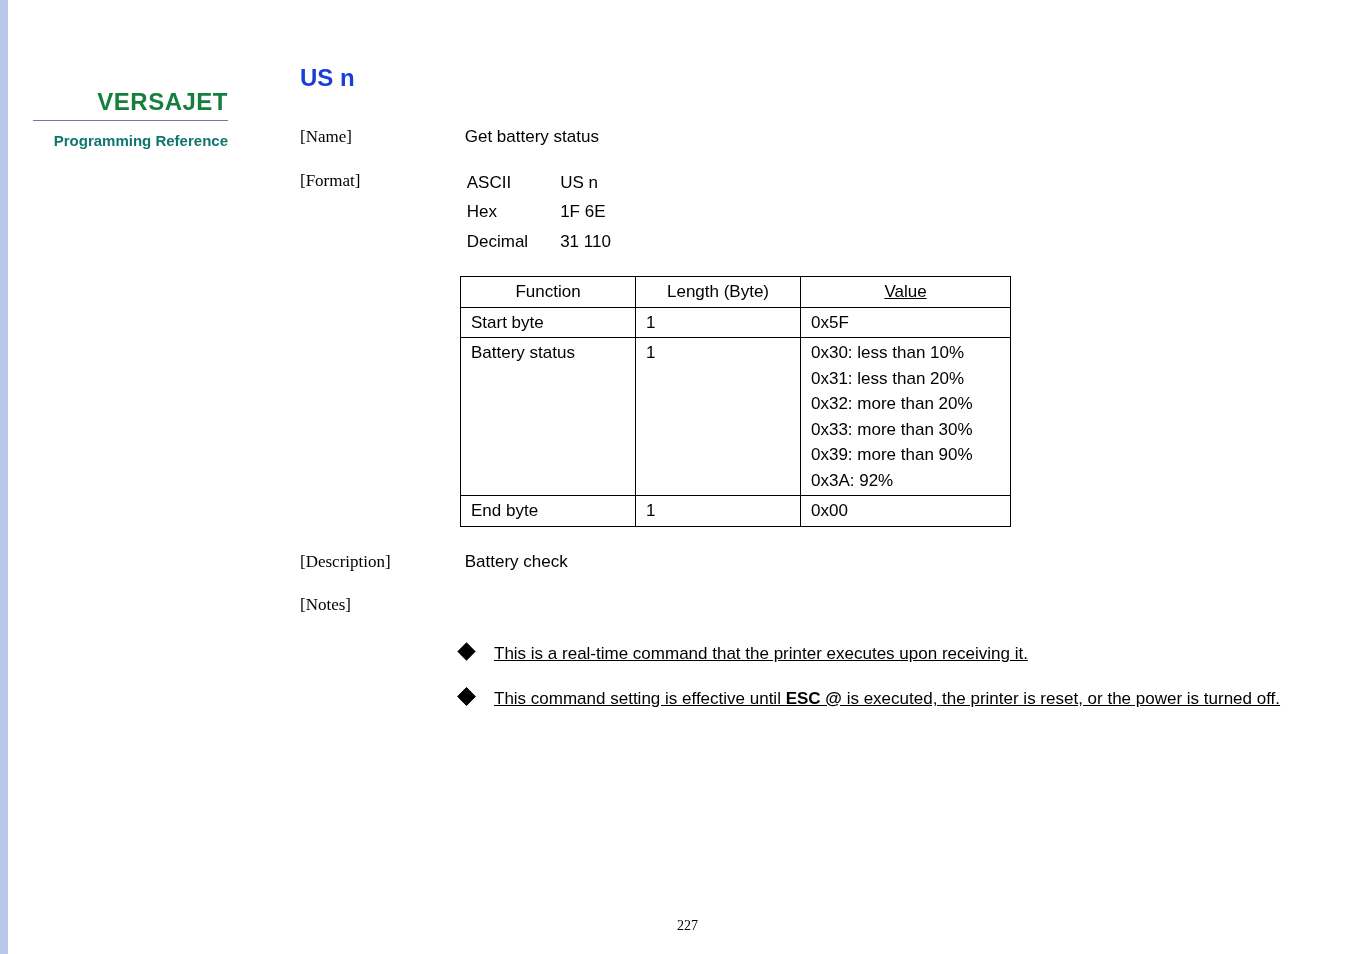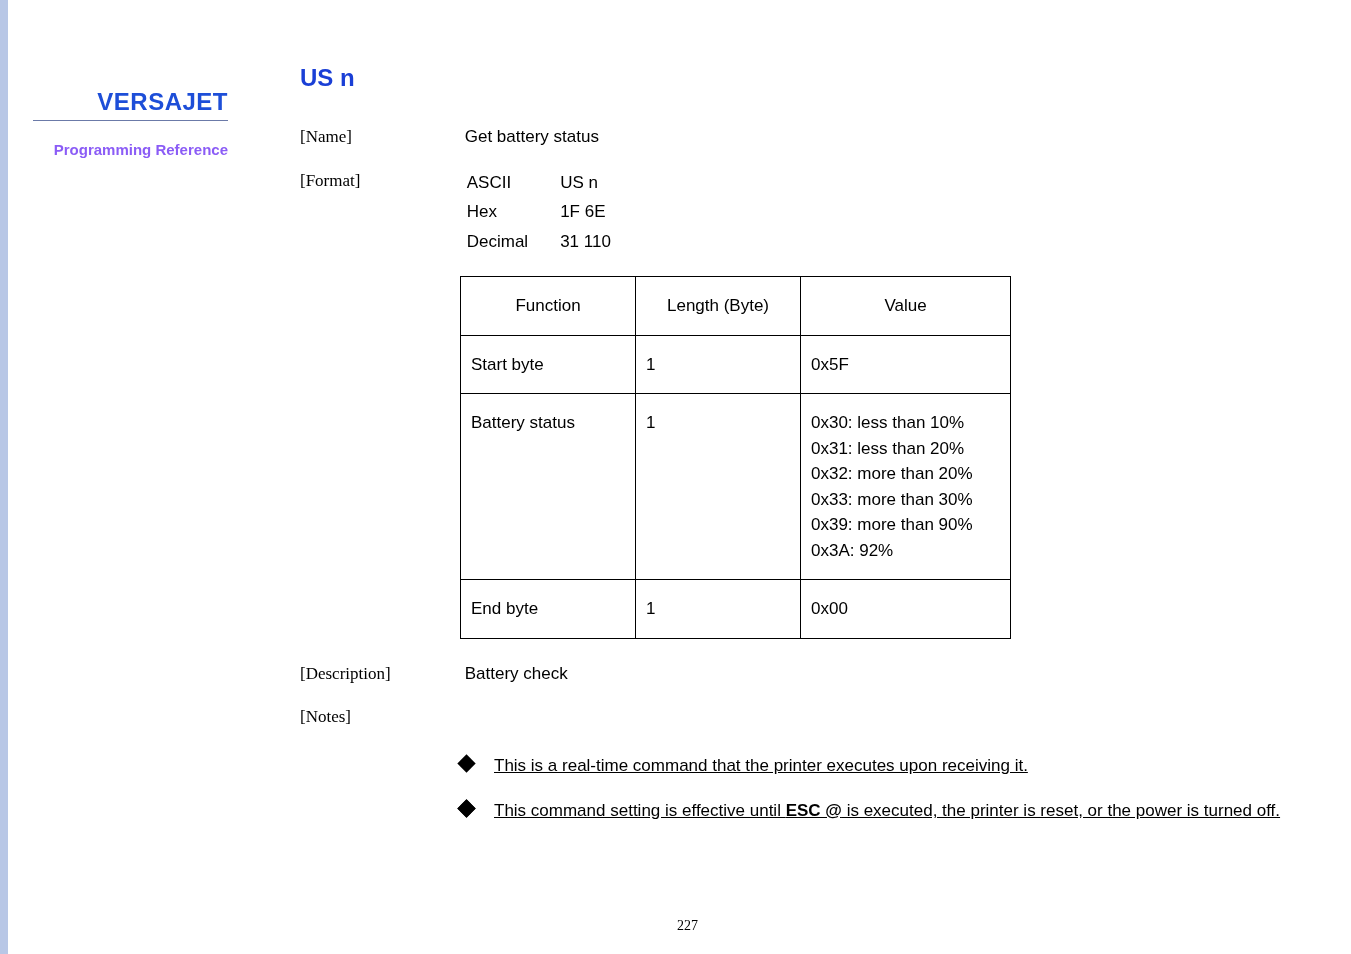--- a/index.html
+++ b/index.html
@@ -23,38 +23,38 @@
     position: absolute;
     left: 8px;
     top: 0;
     width: 230px;
     height: 954px;
   }
   .versajet {
     position: absolute;
     top: 88px;
     right: 10px;
-    color: #1d4ed8;
+    color: #15803d;
     font-size: 24px;
     font-weight: bold;
     letter-spacing: 0.5px;
   }
   .divider {
     position: absolute;
     top: 120px;
     left: 25px;
     width: 195px;
     height: 1px;
     background: #6b7aa8;
   }
   .prog-ref {
     position: absolute;
-    top: 141px;
+    top: 132px;
     right: 10px;
-    color: #8b5cf6;
+    color: #0f766e;
     font-size: 15px;
     font-weight: bold;
   }
   .content {
     position: absolute;
     left: 300px;
     top: 60px;
     right: 60px;
     font-size: 17px;
     line-height: 1.5;
@@ -78,32 +78,32 @@
   }
   .fmt-table td { padding: 0 30px 2px 0; }
   .rv-table {
     border-collapse: collapse;
     margin-top: 10px;
     margin-left: 160px;
     margin-bottom: 22px;
   }
   .rv-table th, .rv-table td {
     border: 1px solid #000;
-    padding: 16px 10px;
+    padding: 2px 10px;
     font-size: 17px;
     text-align: left;
     vertical-align: top;
   }
   .rv-table th {
     font-weight: normal;
     text-align: center;
   }
   .col-func { width: 175px; }
   .col-len  { width: 165px; }
-  .col-val  { width: 210px; }
+  .col-val  { width: 210px; text-decoration: underline; }
   .battery-val div { white-space: nowrap; }
   .notes-list {
     margin-left: 160px;
     margin-top: 23px;
     text-decoration: underline;
   }
   .note-item {
     position: relative;
     padding-left: 34px;
     margin-bottom: 20px;

